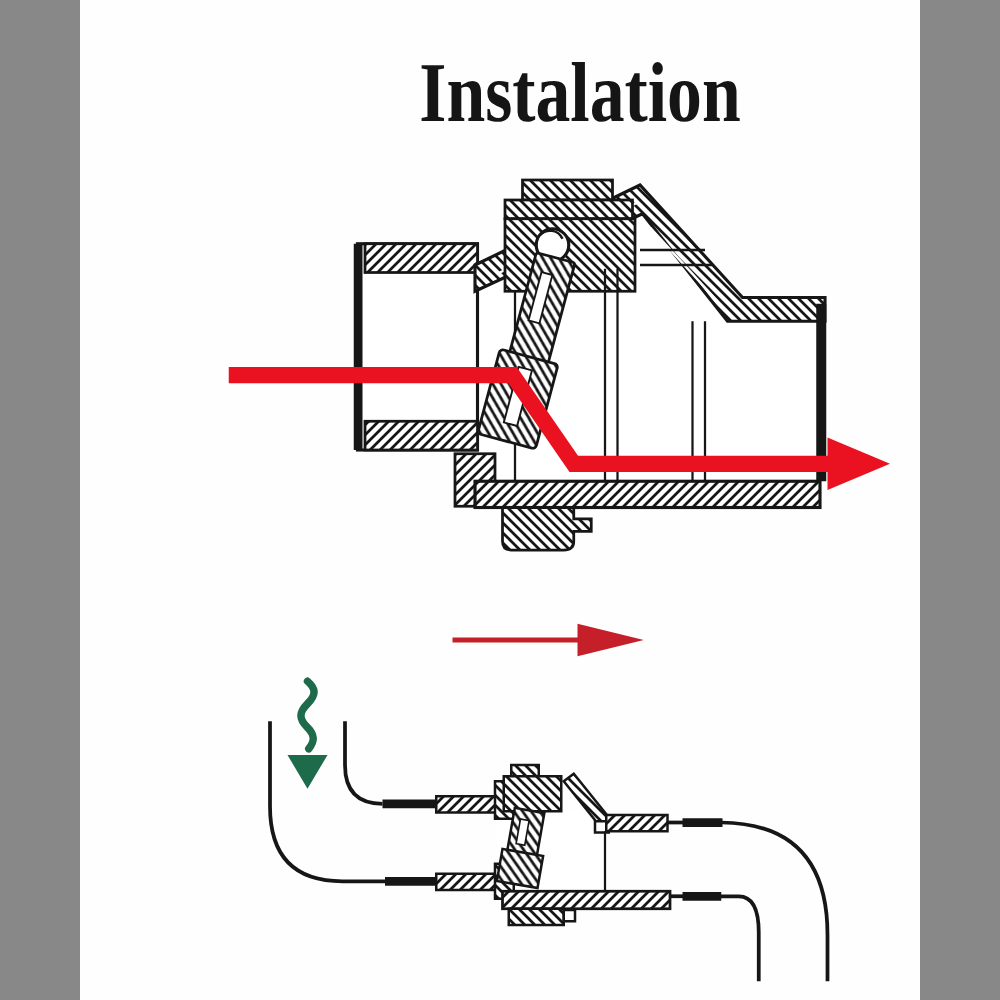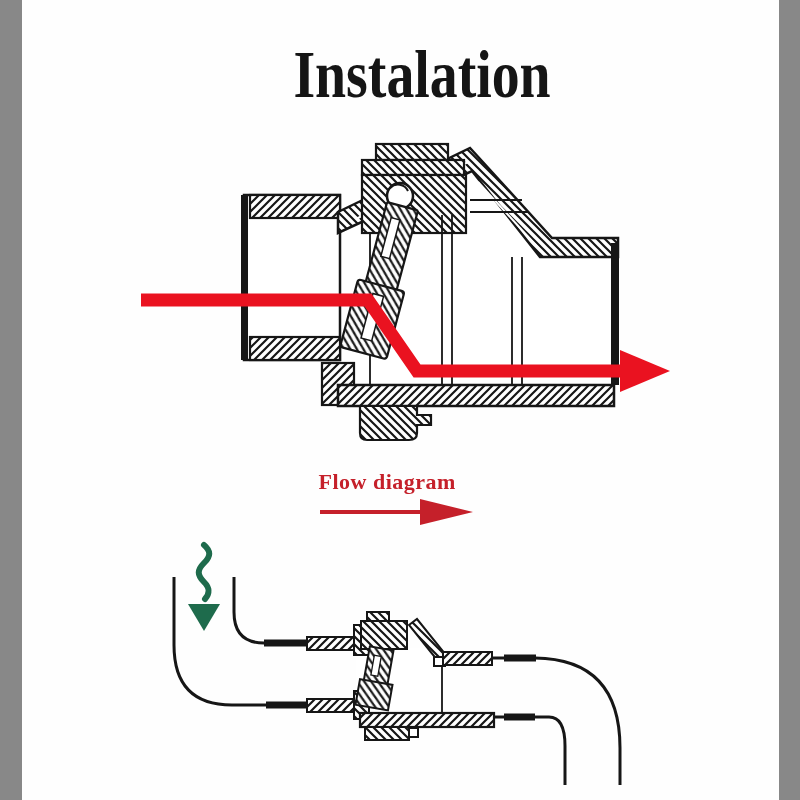--- a/index.html
+++ b/index.html
@@ -1,21 +1,21 @@
 <!DOCTYPE html>
 <html style="--flow-red: #ea1220; --label-red: #c5202a; --water-green: #1e6b4c; --ink: #161616; --background: #fefefe;"><head>
 <meta charset="utf-8">
 <style>
   :root{
     --flow-red:#ea1220; --label-red:#c5202a; --water-green:#1e6b4c;
     --ink:#161616; --background:#fefefe;
   }
   html,body{margin:0;padding:0;background:#888;}
   .stage{
-    position:relative;width:757px;height:800px;margin:0 auto;
+    position:relative;width:672px;height:800px;margin:0 auto;
     background:var(--background);overflow:hidden;
     font-family:"Liberation Serif","DejaVu Serif",serif;
   }
   .stage svg{position:absolute;left:0;top:0;}
   .page-title{
     position:absolute;left:0;top:40px;width:800px;text-align:center;
     font-size:68px;font-weight:bold;color:#151515;line-height:1;
     transform:scaleX(0.82);transform-origin:50% 50%;letter-spacing:0px;
     white-space:nowrap;
   }
@@ -147,15 +147,14 @@
       </g>
 
       <g>
         <path d="M182,545 c7,6 7,11 0,18 c-7,7 -7,12 0,19 c6,6 6,11 1,17" class="greenline" stroke-width="6" stroke-linecap="round"></path>
         <polygon points="166,604 198,604 182,631" class="greenfill"></polygon>
       </g>
     </g>
   </svg>
 
   <div class="page-title">Instalation</div>
-  <div class="flow-label">Flow diagram</div>
 
 </div>
 
 </body></html>

